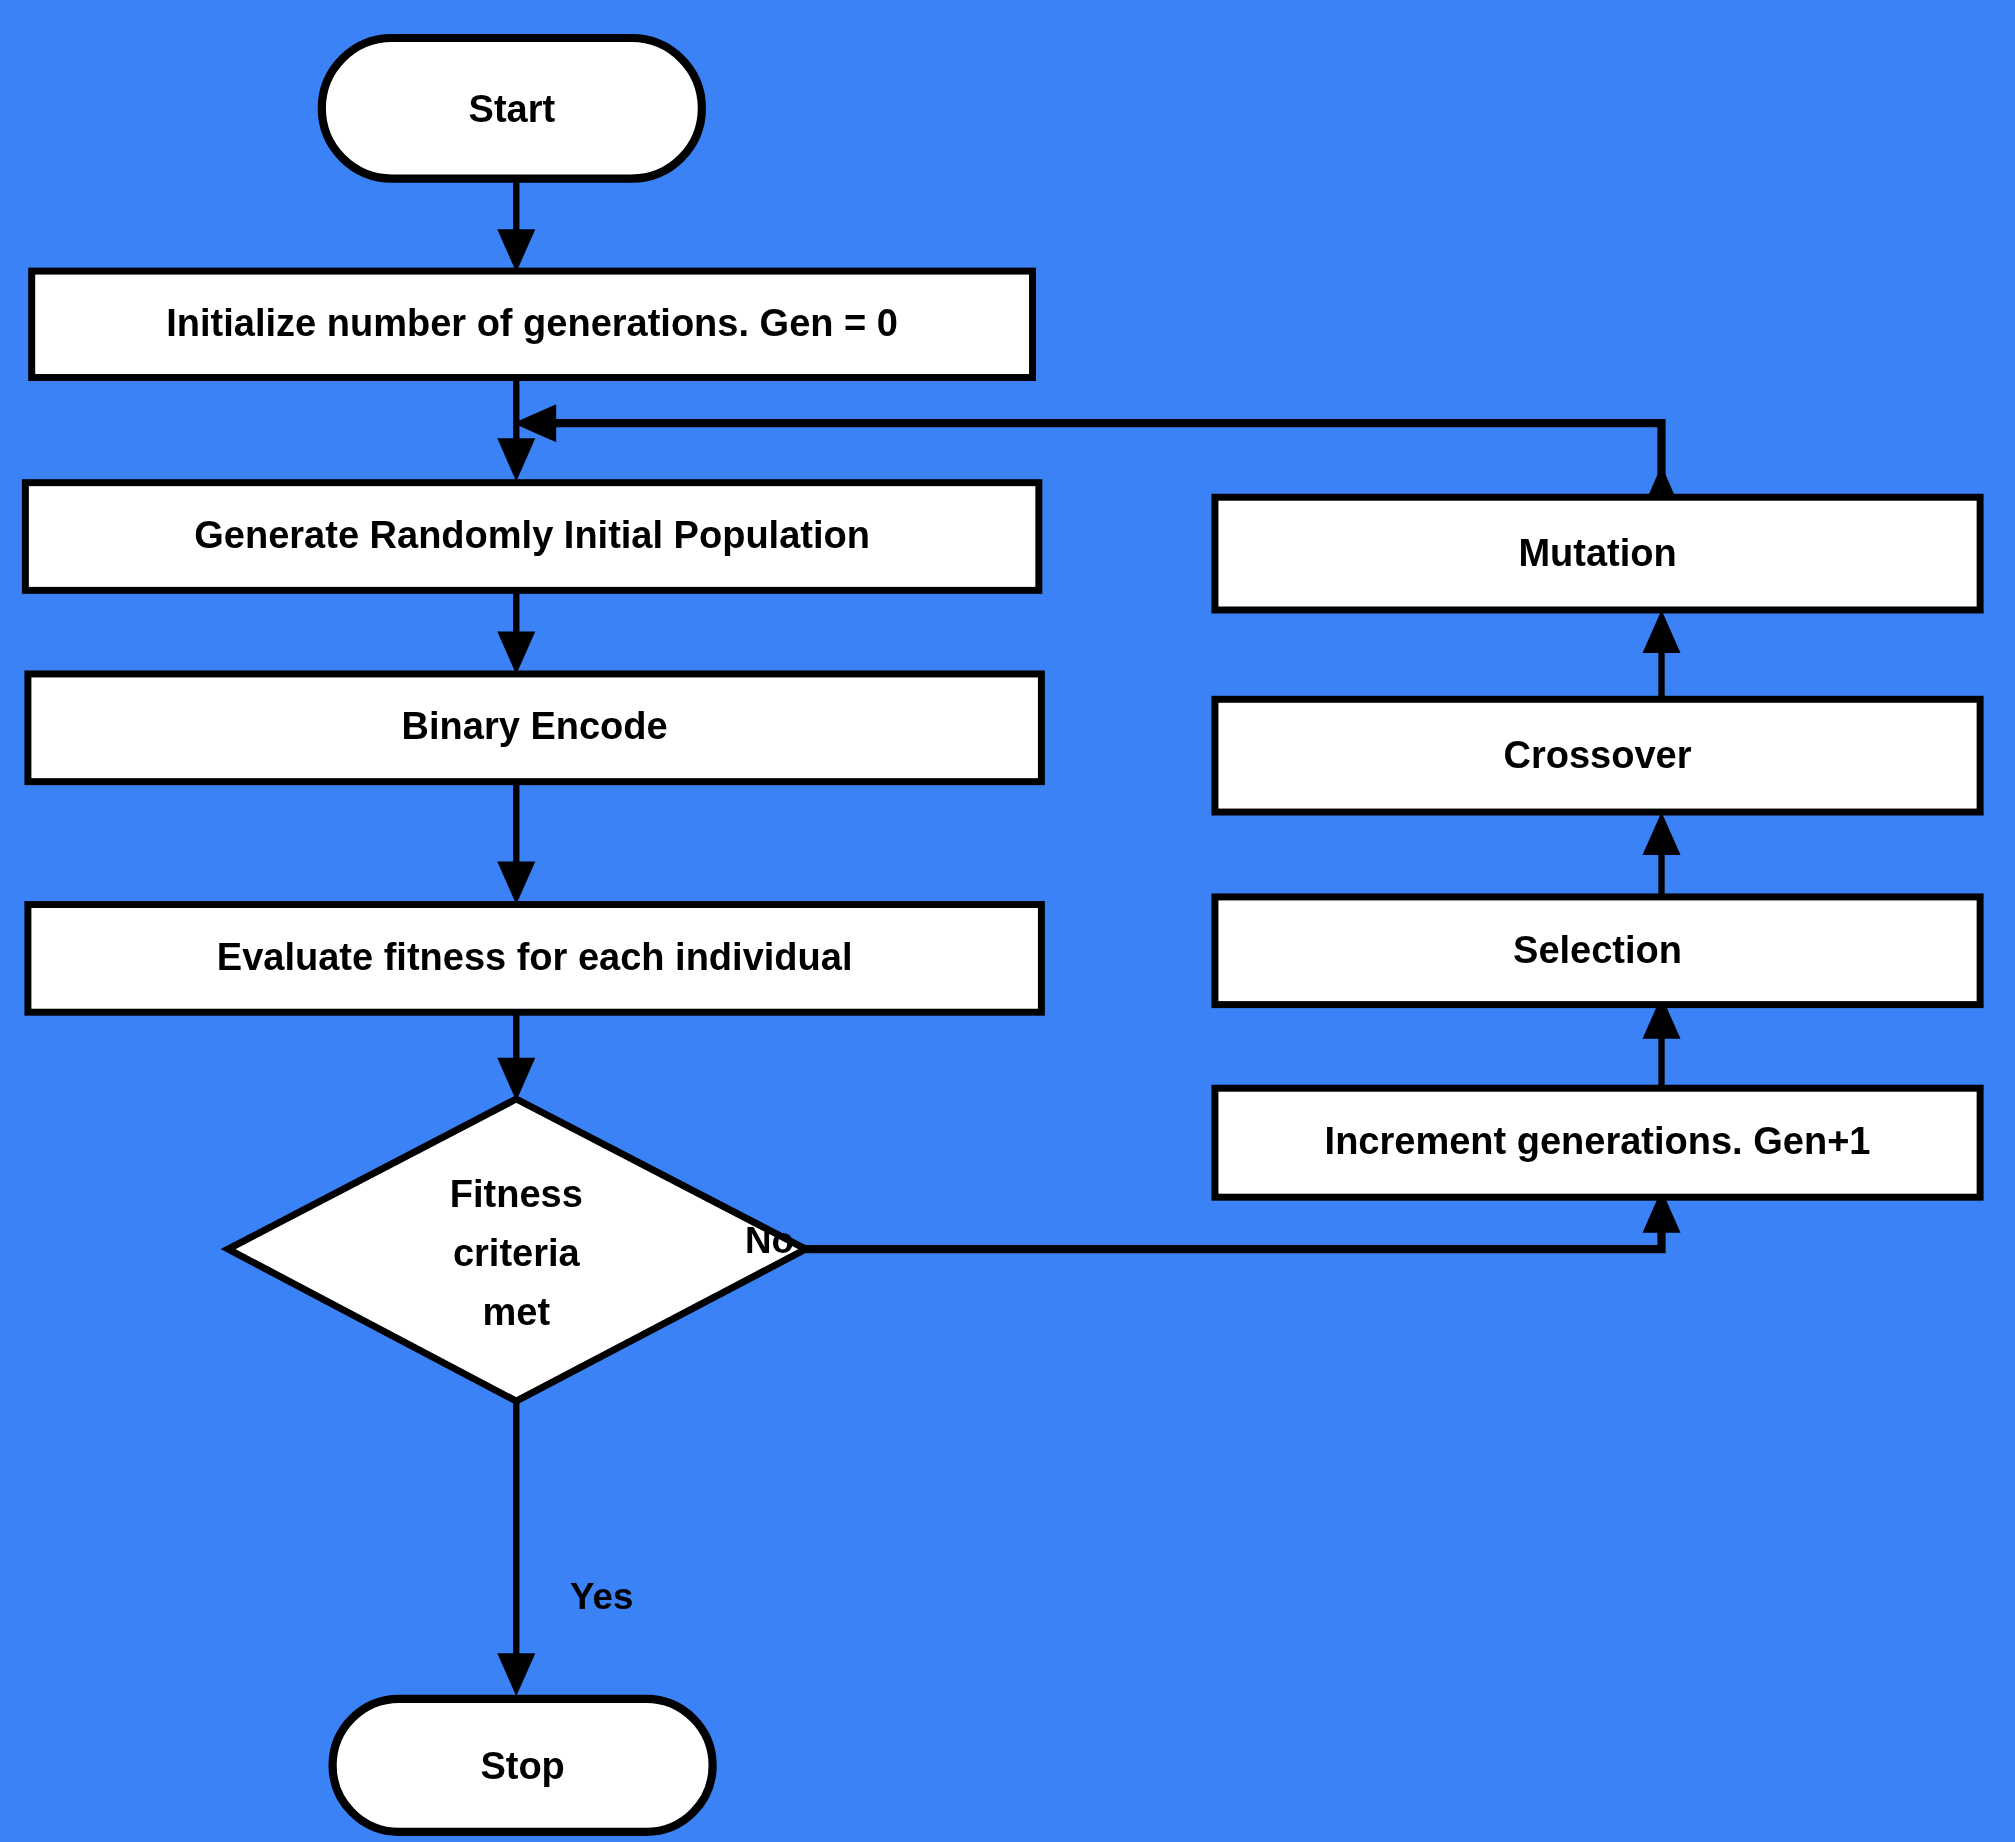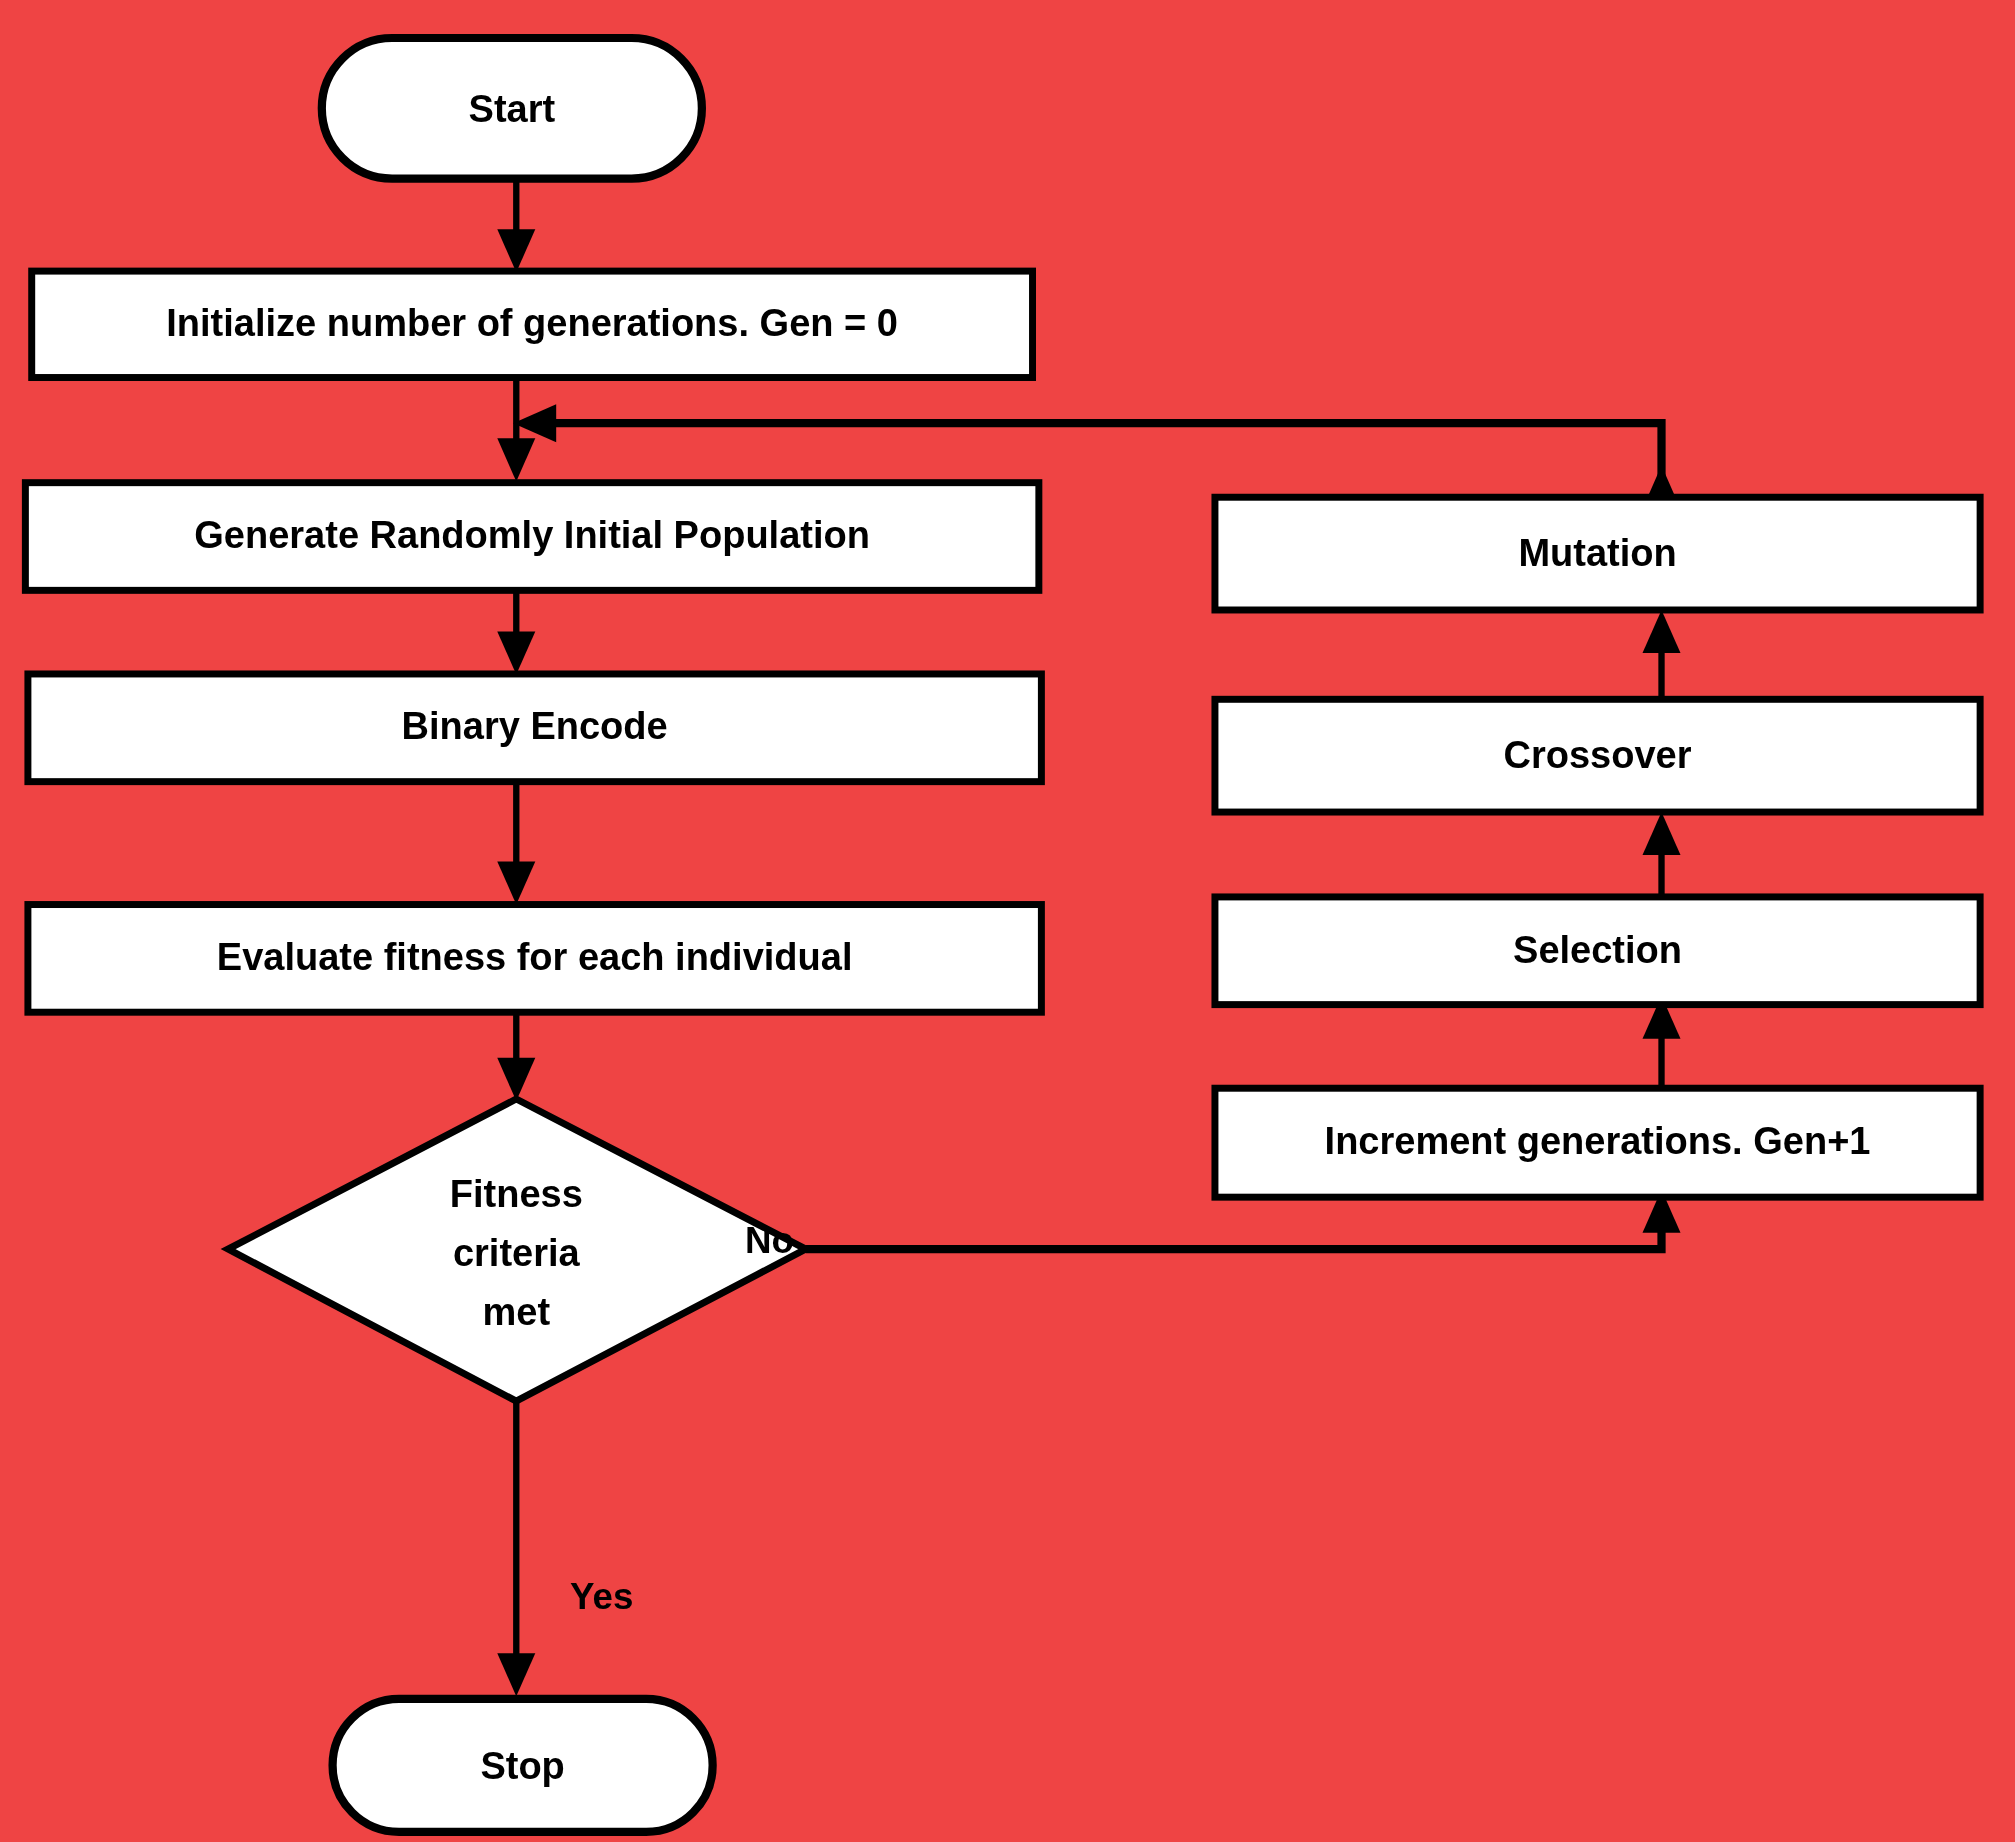--- a/index.html
+++ b/index.html
@@ -4,21 +4,21 @@
 <style>
   html, body {
     margin: 0;
     padding: 0;
     background: #ffffff;
   }
   #flowchart-root {
     position: relative;
     width: 2015px;
     height: 1842px;
-    background: #ef4444;
+    background: #3b82f6;
     font-family: "Liberation Sans", sans-serif;
   }
   svg.chart-svg {
     display: block;
     width: 2015px;
     height: 1842px;
   }
   .node-shape {
     fill: #ffffff;
     stroke: #000000;

